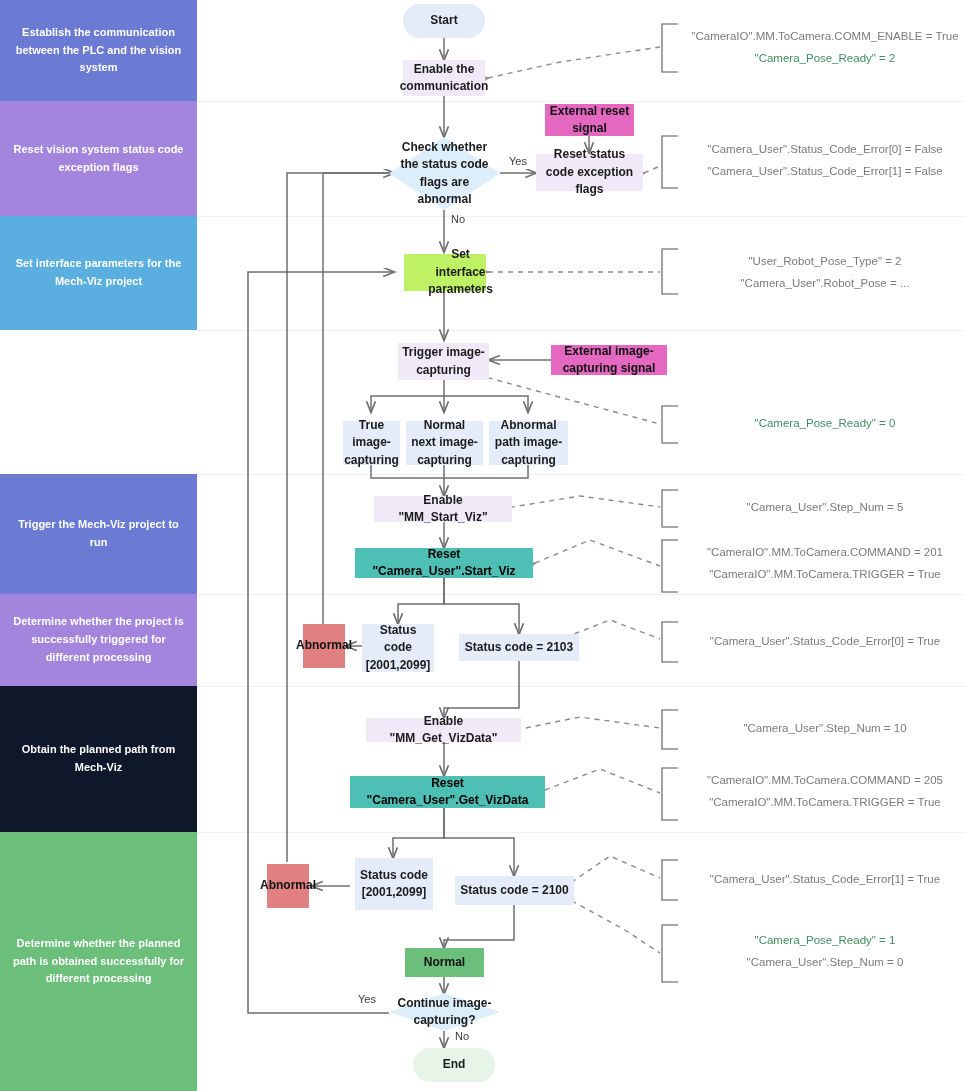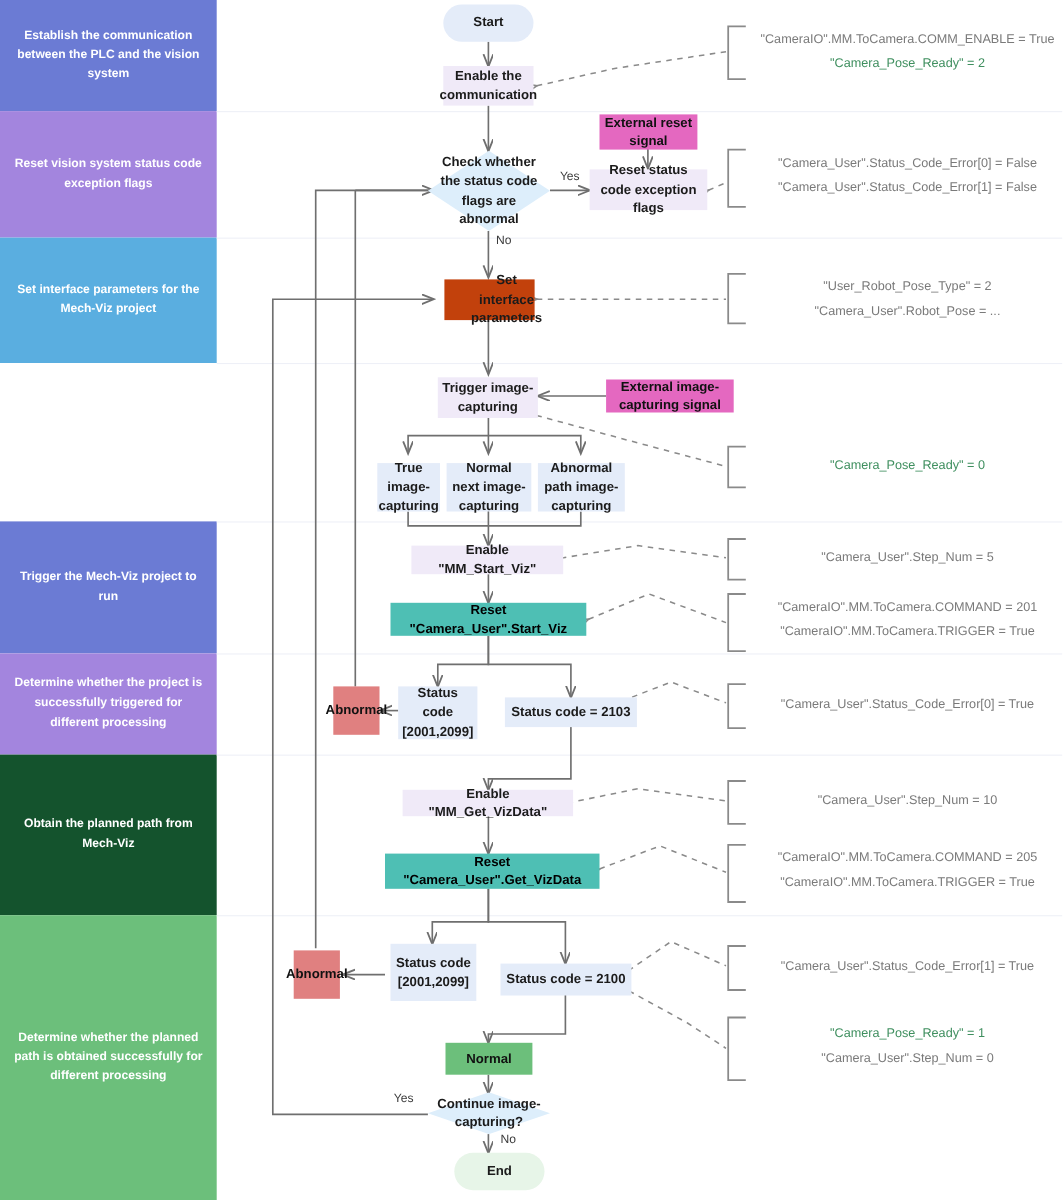--- a/index.html
+++ b/index.html
@@ -58,21 +58,21 @@
     font-size: 12px;
     line-height: 1.45;
     color: #1b1b1b;
     font-weight: bold;
     padding: 2px 4px;
   }
   .n-start   { background: #e4ecf9; border-radius: 22px; font-weight: bold; }
   .n-end     { background: #e7f5e8; border-radius: 22px; font-weight: bold; }
   .n-lav     { background: #f0eaf8; }
   .n-blue    { background: #e4ecf9; }
-  .n-green   { background: #c2410c; padding-left: 35px; }
+  .n-green   { background: #bef264; padding-left: 35px; }
   .n-teal    { background: #4ebfb4; color: #000; }
   .n-greenf  { background: #6cbf7b; color: #111; }
   .n-red     { background: #e08080; color: #111; }
   .n-magenta { background: #e468c0; color: #111; }
 
   .diamond {
     position: absolute;
     display: flex;
     align-items: center;
     justify-content: center;
@@ -131,21 +131,21 @@
     </div>
     <div class="band" style="top:216px;height:114px;background:#5aaee0;">
       <span class="band-label">Set interface parameters for the Mech-Viz project</span>
     </div>
     <div class="band" style="top:474px;height:120px;background:#6b7bd4;">
       <span class="band-label">Trigger the Mech-Viz project to run</span>
     </div>
     <div class="band" style="top:594px;height:92px;background:#a385de;">
       <span class="band-label">Determine whether the project is successfully triggered for different processing</span>
     </div>
-    <div class="band" style="top:686px;height:146px;background:#14532d;">
+    <div class="band" style="top:686px;height:146px;background:#0f172a;">
       <span class="band-label">Obtain the planned path from Mech-Viz</span>
     </div>
     <div class="band" style="top:832px;height:259px;background:#6cbf7b;">
       <span class="band-label">Determine whether the planned path is obtained successfully for different processing</span>
     </div>
   </div>
 
   <div class="rowline" style="top:101px;"></div>
   <div class="rowline" style="top:216px;"></div>
   <div class="rowline" style="top:330px;"></div>

